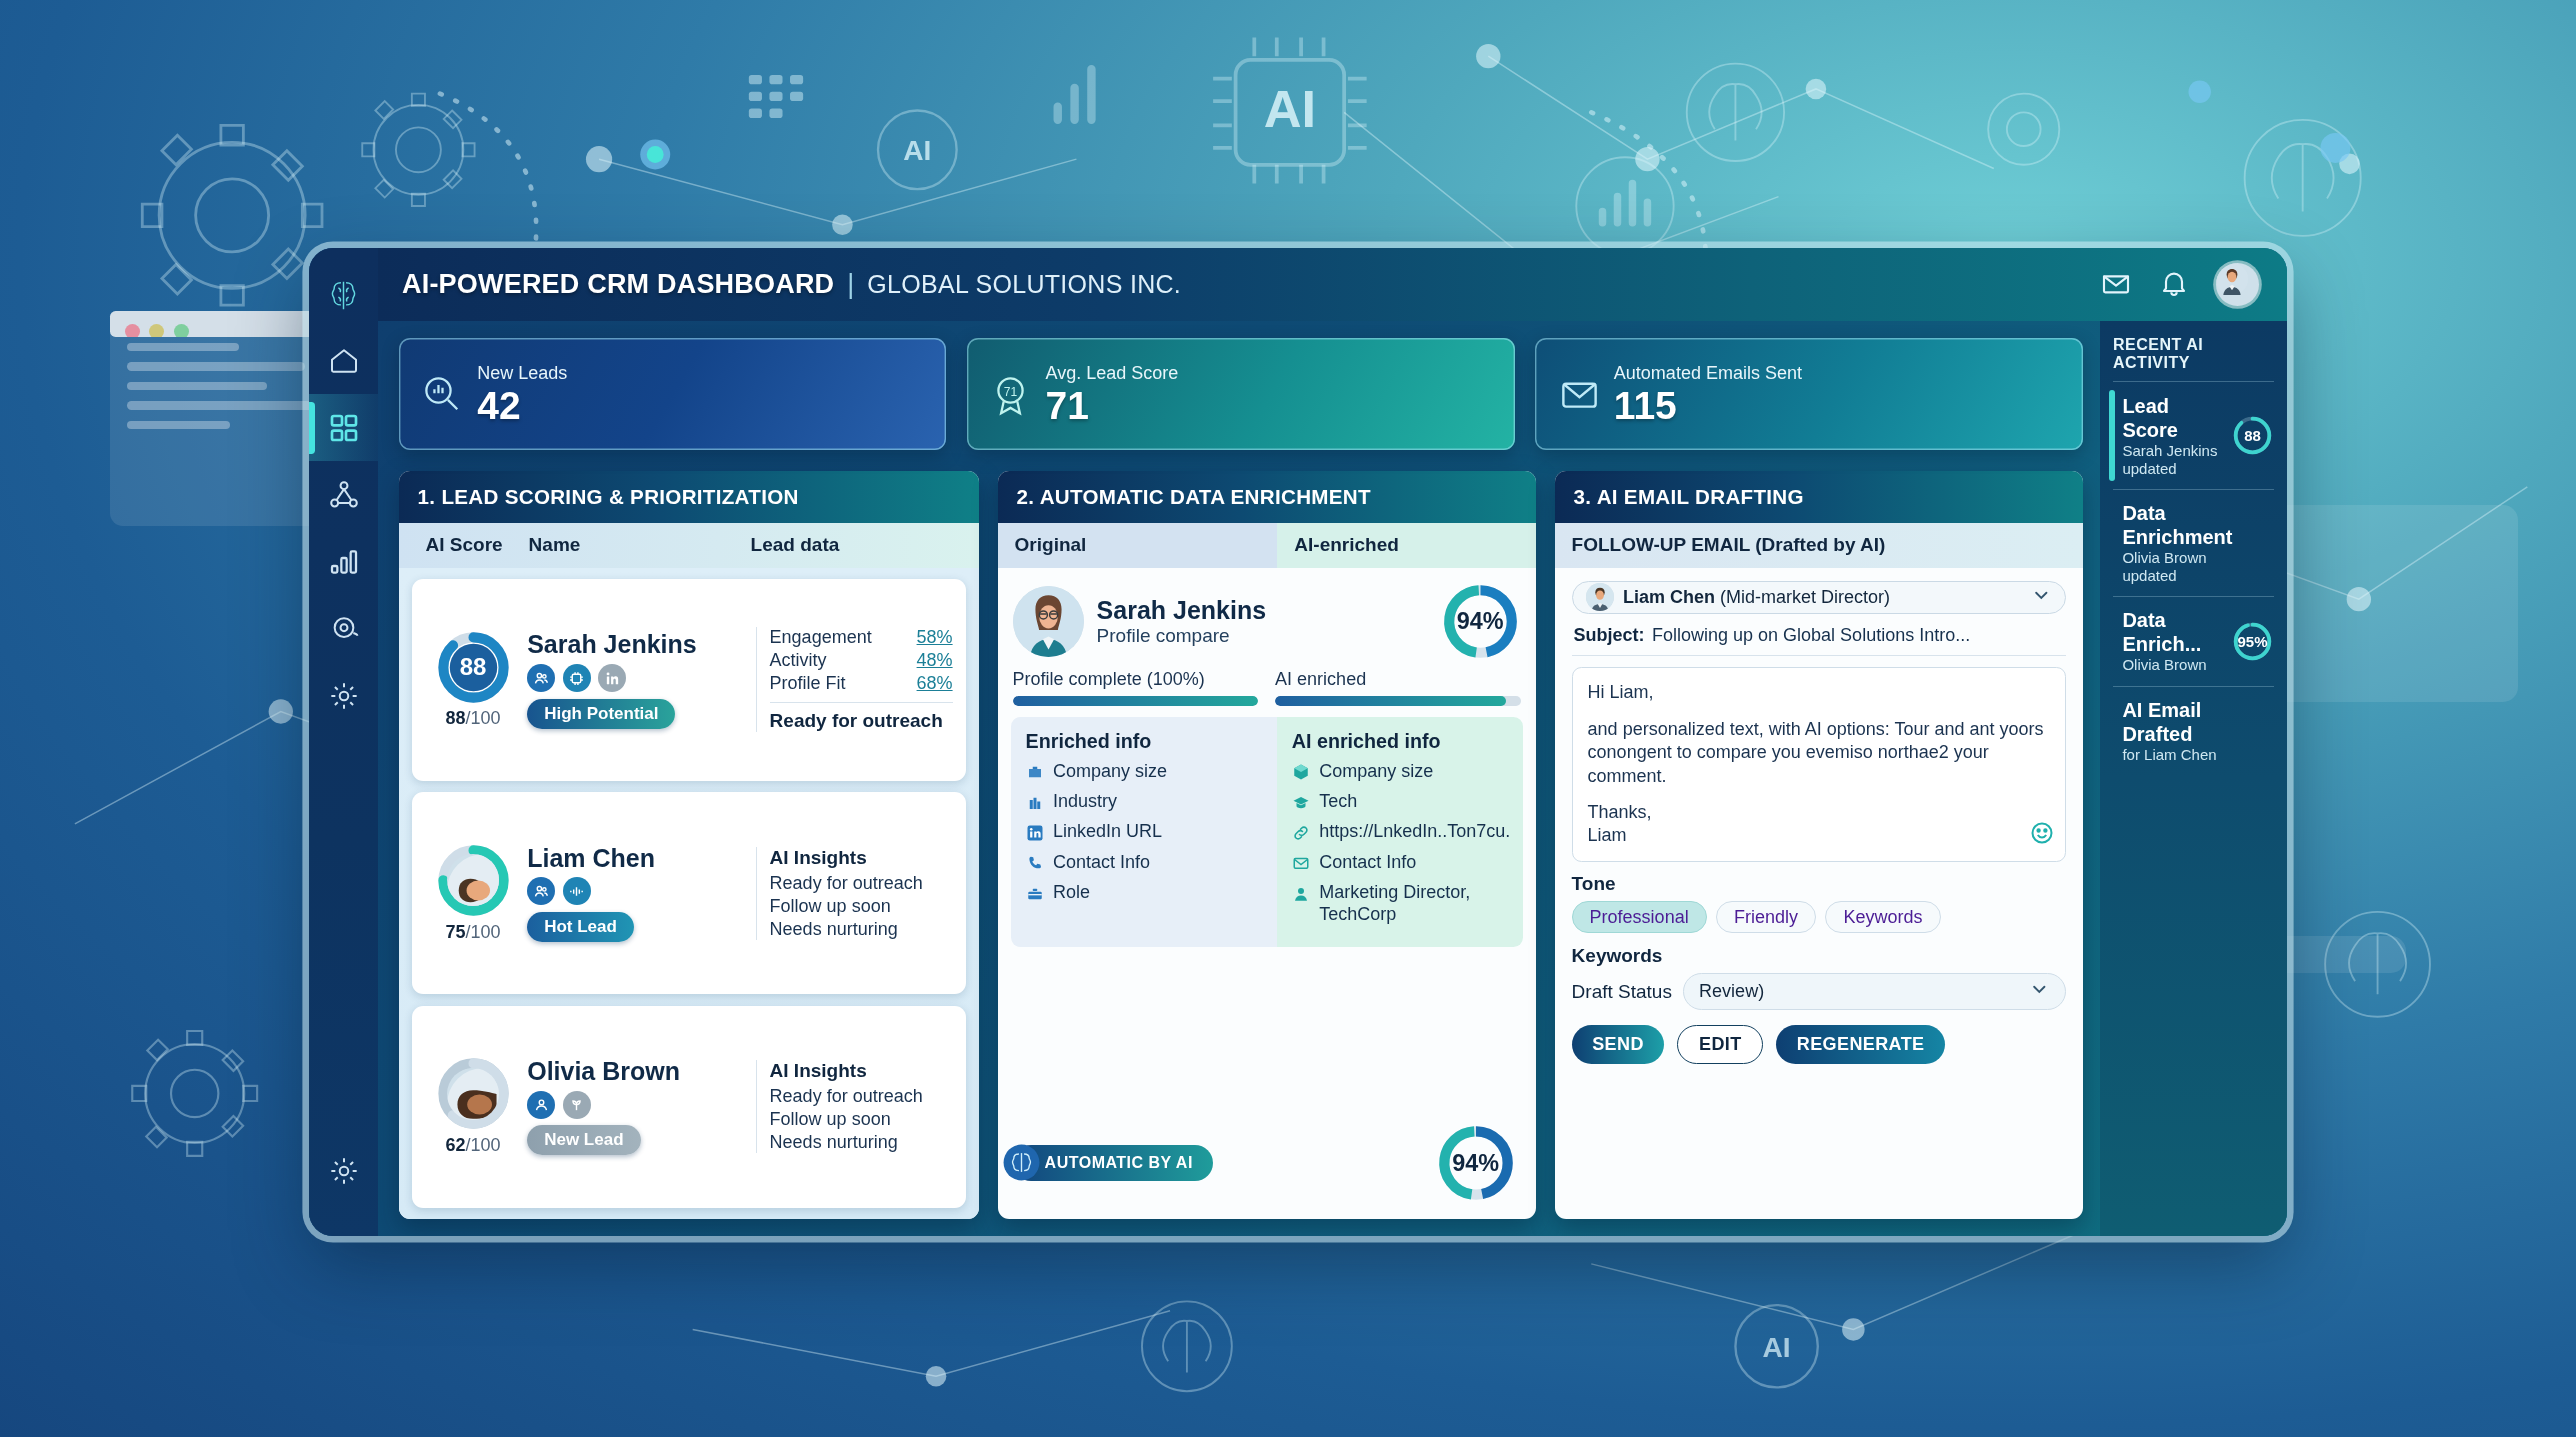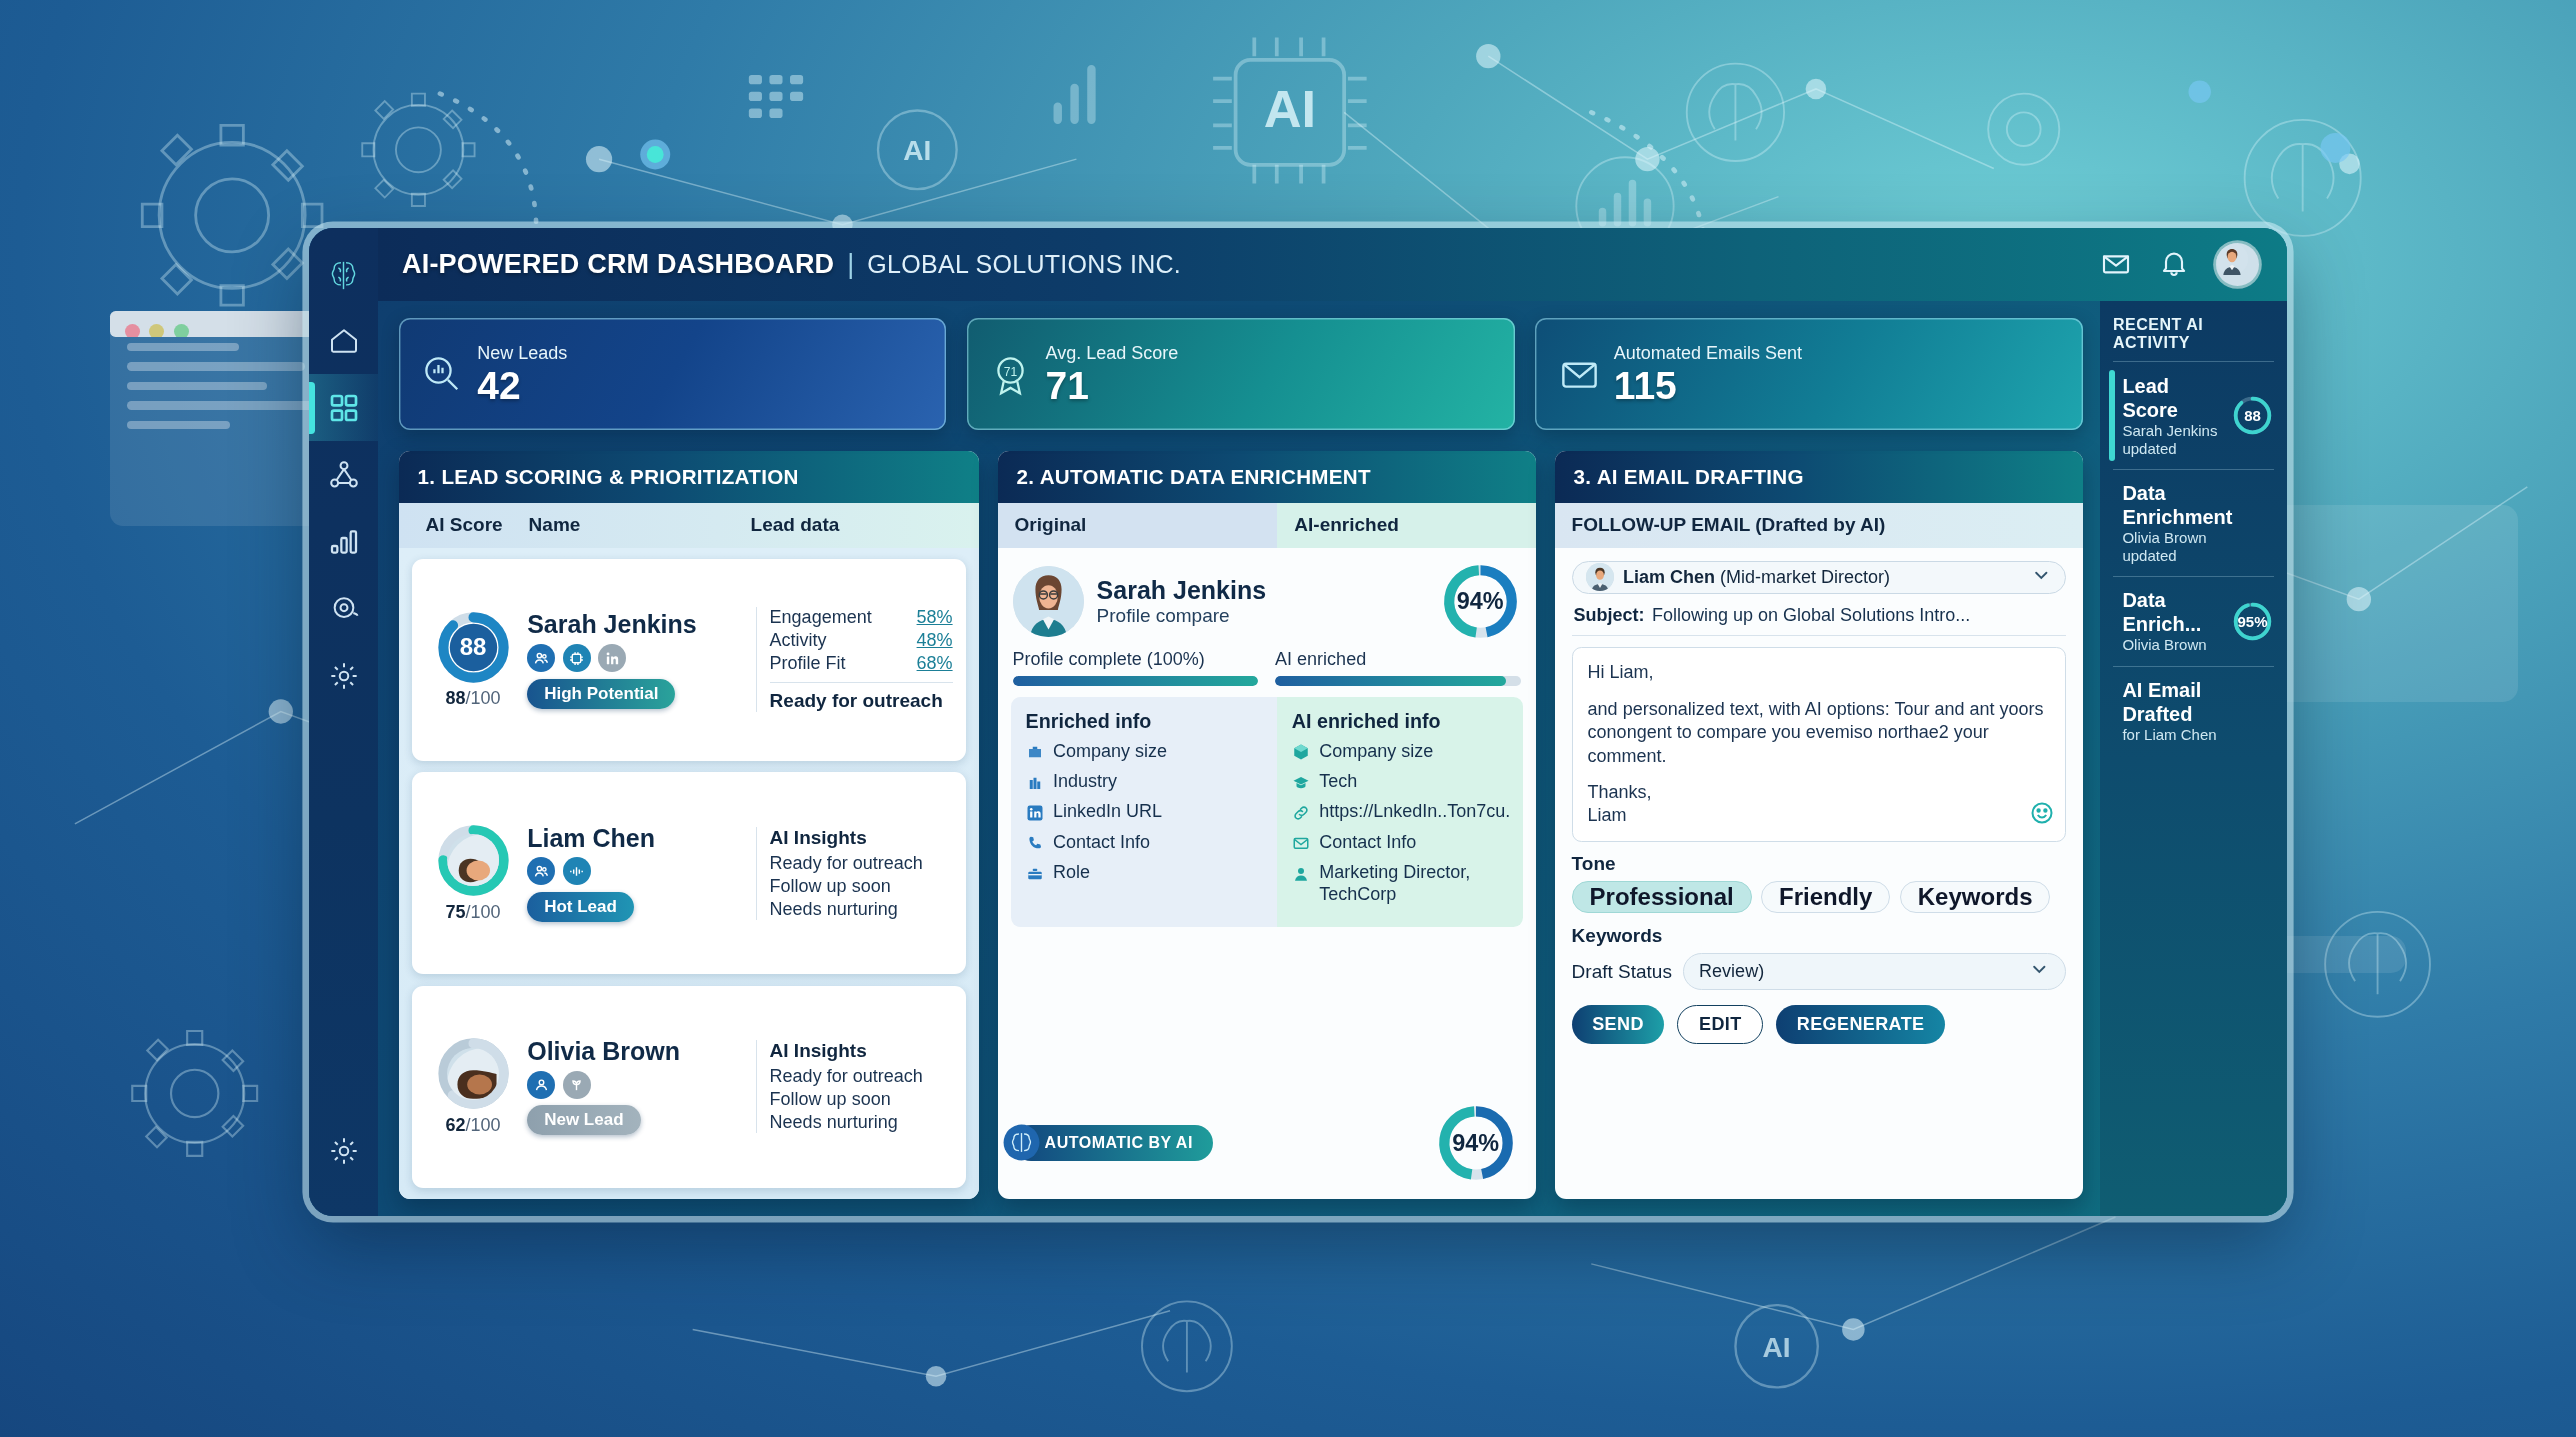--- a/index.html
+++ b/index.html
@@ -22,21 +22,21 @@
   .browser-ghost .bar i { width:15px; height:15px; border-radius:50%; display:block; }
   .browser-ghost .lines { padding: 5.6px 17px; display:flex; flex-direction:column; gap:11.2px; }
   .browser-ghost .lines span { height:8.4px; border-radius:4.7px; background: rgba(255,255,255,.33); display:block; }
 
   .panel-ghost {
     position:absolute; background: rgba(255,255,255,.10); border-radius:15px;
   }
 
   
   .app-window {
-    position: absolute; left: 309px; top: 228px; width: 1978px; height: 988px;
+    position: absolute; left: 309px; top: 248px; width: 1978px; height: 988px;
     border-radius: 24px;
     background: linear-gradient(135deg, #0f3d6e 0%, #0e4a74 35%, #10607f 70%, #0f6f80 100%);
     box-shadow: 0 0 0 6.6px rgba(210,240,250,.55), 0 28px 75px rgba(4,26,52,.45);
     display: flex; overflow: hidden;
   }
 
   
   .rail {
     width: 69px; background: linear-gradient(180deg,#0d2f5e 0%, #0d3360 60%, #0e3766 100%);
     display:flex; flex-direction:column; align-items:center; padding-top: 79px; flex:0 0 69px;
@@ -195,21 +195,21 @@
   .subj { display:flex; gap:7.5px; align-items:baseline; padding: 11.2px 1.9px 9.4px 1.9px;
     border-bottom:1.4px solid #d8e3ec; font-size:18px; color:#16304d; }
   .subj b { font-weight:700; color:#10263f; }
   .mailbox { margin-top:11.2px; border:1.4px solid #cfdde8; border-radius:9.4px; background:#fff;
     padding:13px 15px; font-size:18px; color:#1b3350; line-height:1.3; position:relative; flex:0 0 auto; }
   .mailbox p { margin-bottom:13px; }
   .mailbox .smiley { position:absolute; right:11.2px; bottom:9.4px; }
   .fl { font-size:19px; font-weight:700; color:#10263f; margin: 11.2px 0 6.6px 0; }
   .chips { display:flex; gap:9.4px; }
   .chip { height:32px; border-radius:16px; padding:0 17px; display:flex; align-items:center;
-    font-size:24px; color:#0f172a; border:1.4px solid #cfdde8; background:#f6fafc;font-weight:bold; }
+    font-size:18px; color:#4c1d95; border:1.4px solid #cfdde8; background:#f6fafc; }
   .chip.sel { background:#bfe7e6; border-color:#9fd8d6; }
   .ds-row { display:flex; align-items:center; gap:11.2px; }
   .ds-row .lab { font-size:19px; color:#10263f; }
   .select { flex:1; height:37px; border-radius:19px; border:1.4px solid #cfdde8; background:#eff6fa;
     display:flex; align-items:center; padding:0 15px; font-size:18px; color:#12263c; }
   .select .chev { margin-left:auto; }
   .btn-row { display:flex; gap:13px; margin-top:15px; }
   .btn { height:39px; border-radius:19.7px; display:flex; align-items:center; justify-content:center;
     font-size:18px; font-weight:700; letter-spacing:0.4px; padding: 0 20.6px; }
   .btn.primary { background: linear-gradient(90deg,#0e3f72,#1d9fa8); color:#fff; }

